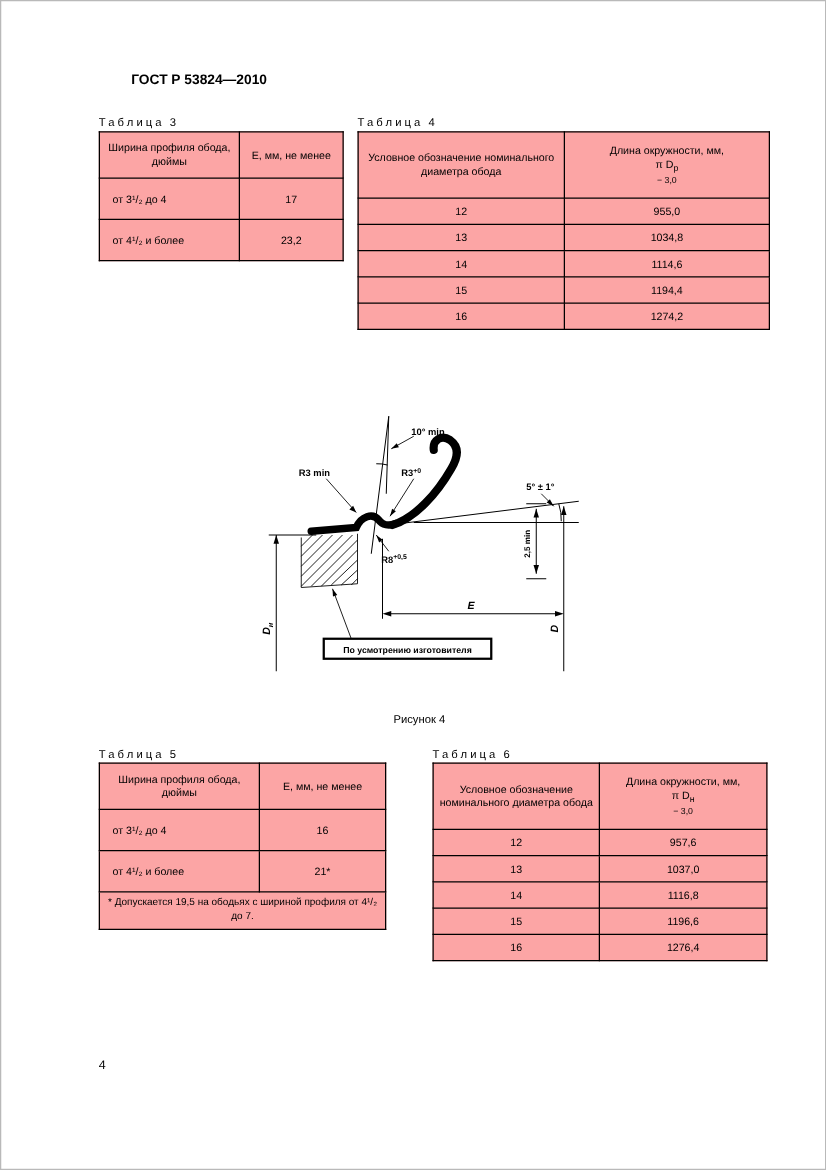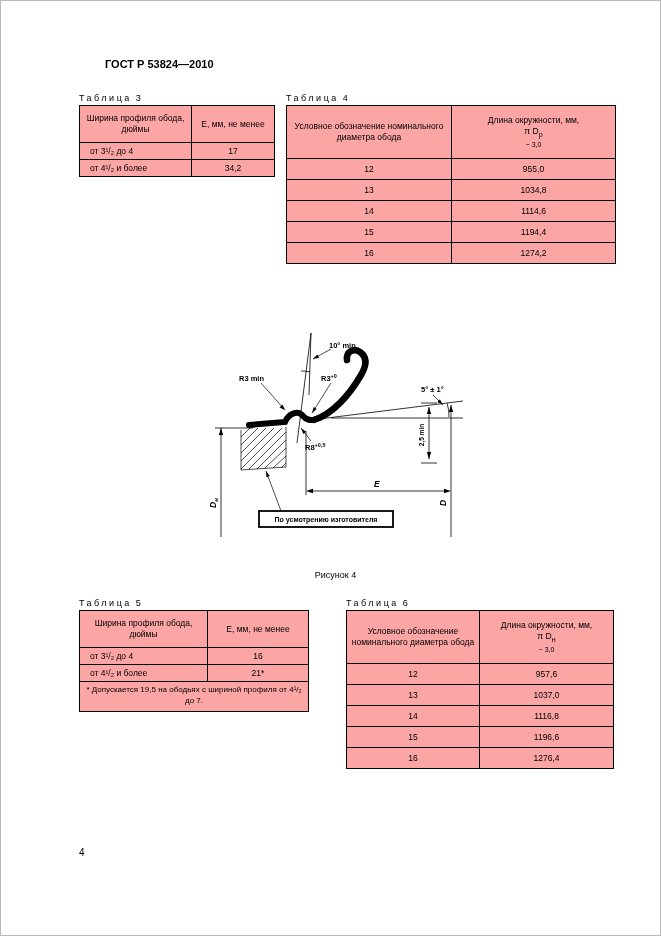--- a/index.html
+++ b/index.html
@@ -25,21 +25,21 @@
     padding:2px 4px; line-height:1.25;
   }
   table.gost td.left { text-align:left; padding-left:10px; }
   table.gost .tol { font-size:7px; margin-top:1px; }
   table.gost .formula { margin-top:1px; }
   table.gost td.footnote {
     text-align:center; font-size:8px; line-height:1.35;
     padding:3px 6px 4px 6px;
   }
   .t3 th, .t5 th { height:37px; }
-  .t3 tbody td, .t5 tbody td.datarow { height:17px; }
+  .t3 tbody td, .t5 tbody td.datarow { height:33px; }
   .t4 th, .t6 th { height:53px; }
   .t4 tbody td, .t6 tbody td { height:21px; }
   .para {
     font-size:11px; line-height:15px;
     text-align:justify; text-indent:28px;
   }
   .fig-caption { font-size:9px; text-align:center;margin-top:24px; }
   .page-number { font-size:10px; }
   svg text { font-family:"Liberation Sans", sans-serif; }
 </style>
@@ -61,21 +61,21 @@
         <th>Е, мм, не менее</th>
       </tr>
     </thead>
     <tbody>
       <tr>
         <td class="left">от 3¹/₂ до 4</td>
         <td>17</td>
       </tr>
       <tr>
         <td class="left">от 4¹/₂ и более</td>
-        <td>34,2</td>
+        <td>23,2</td>
       </tr>
     </tbody>
   </table>
 
   <div class="abs tbl-caption" style="left:285px; top:92px;">
     <span class="spaced">Таблица</span><span>4</span>
   </div>
 
   <table class="gost t4 abs" style="left:285px; top:104px; width:330px;">
     <thead>

